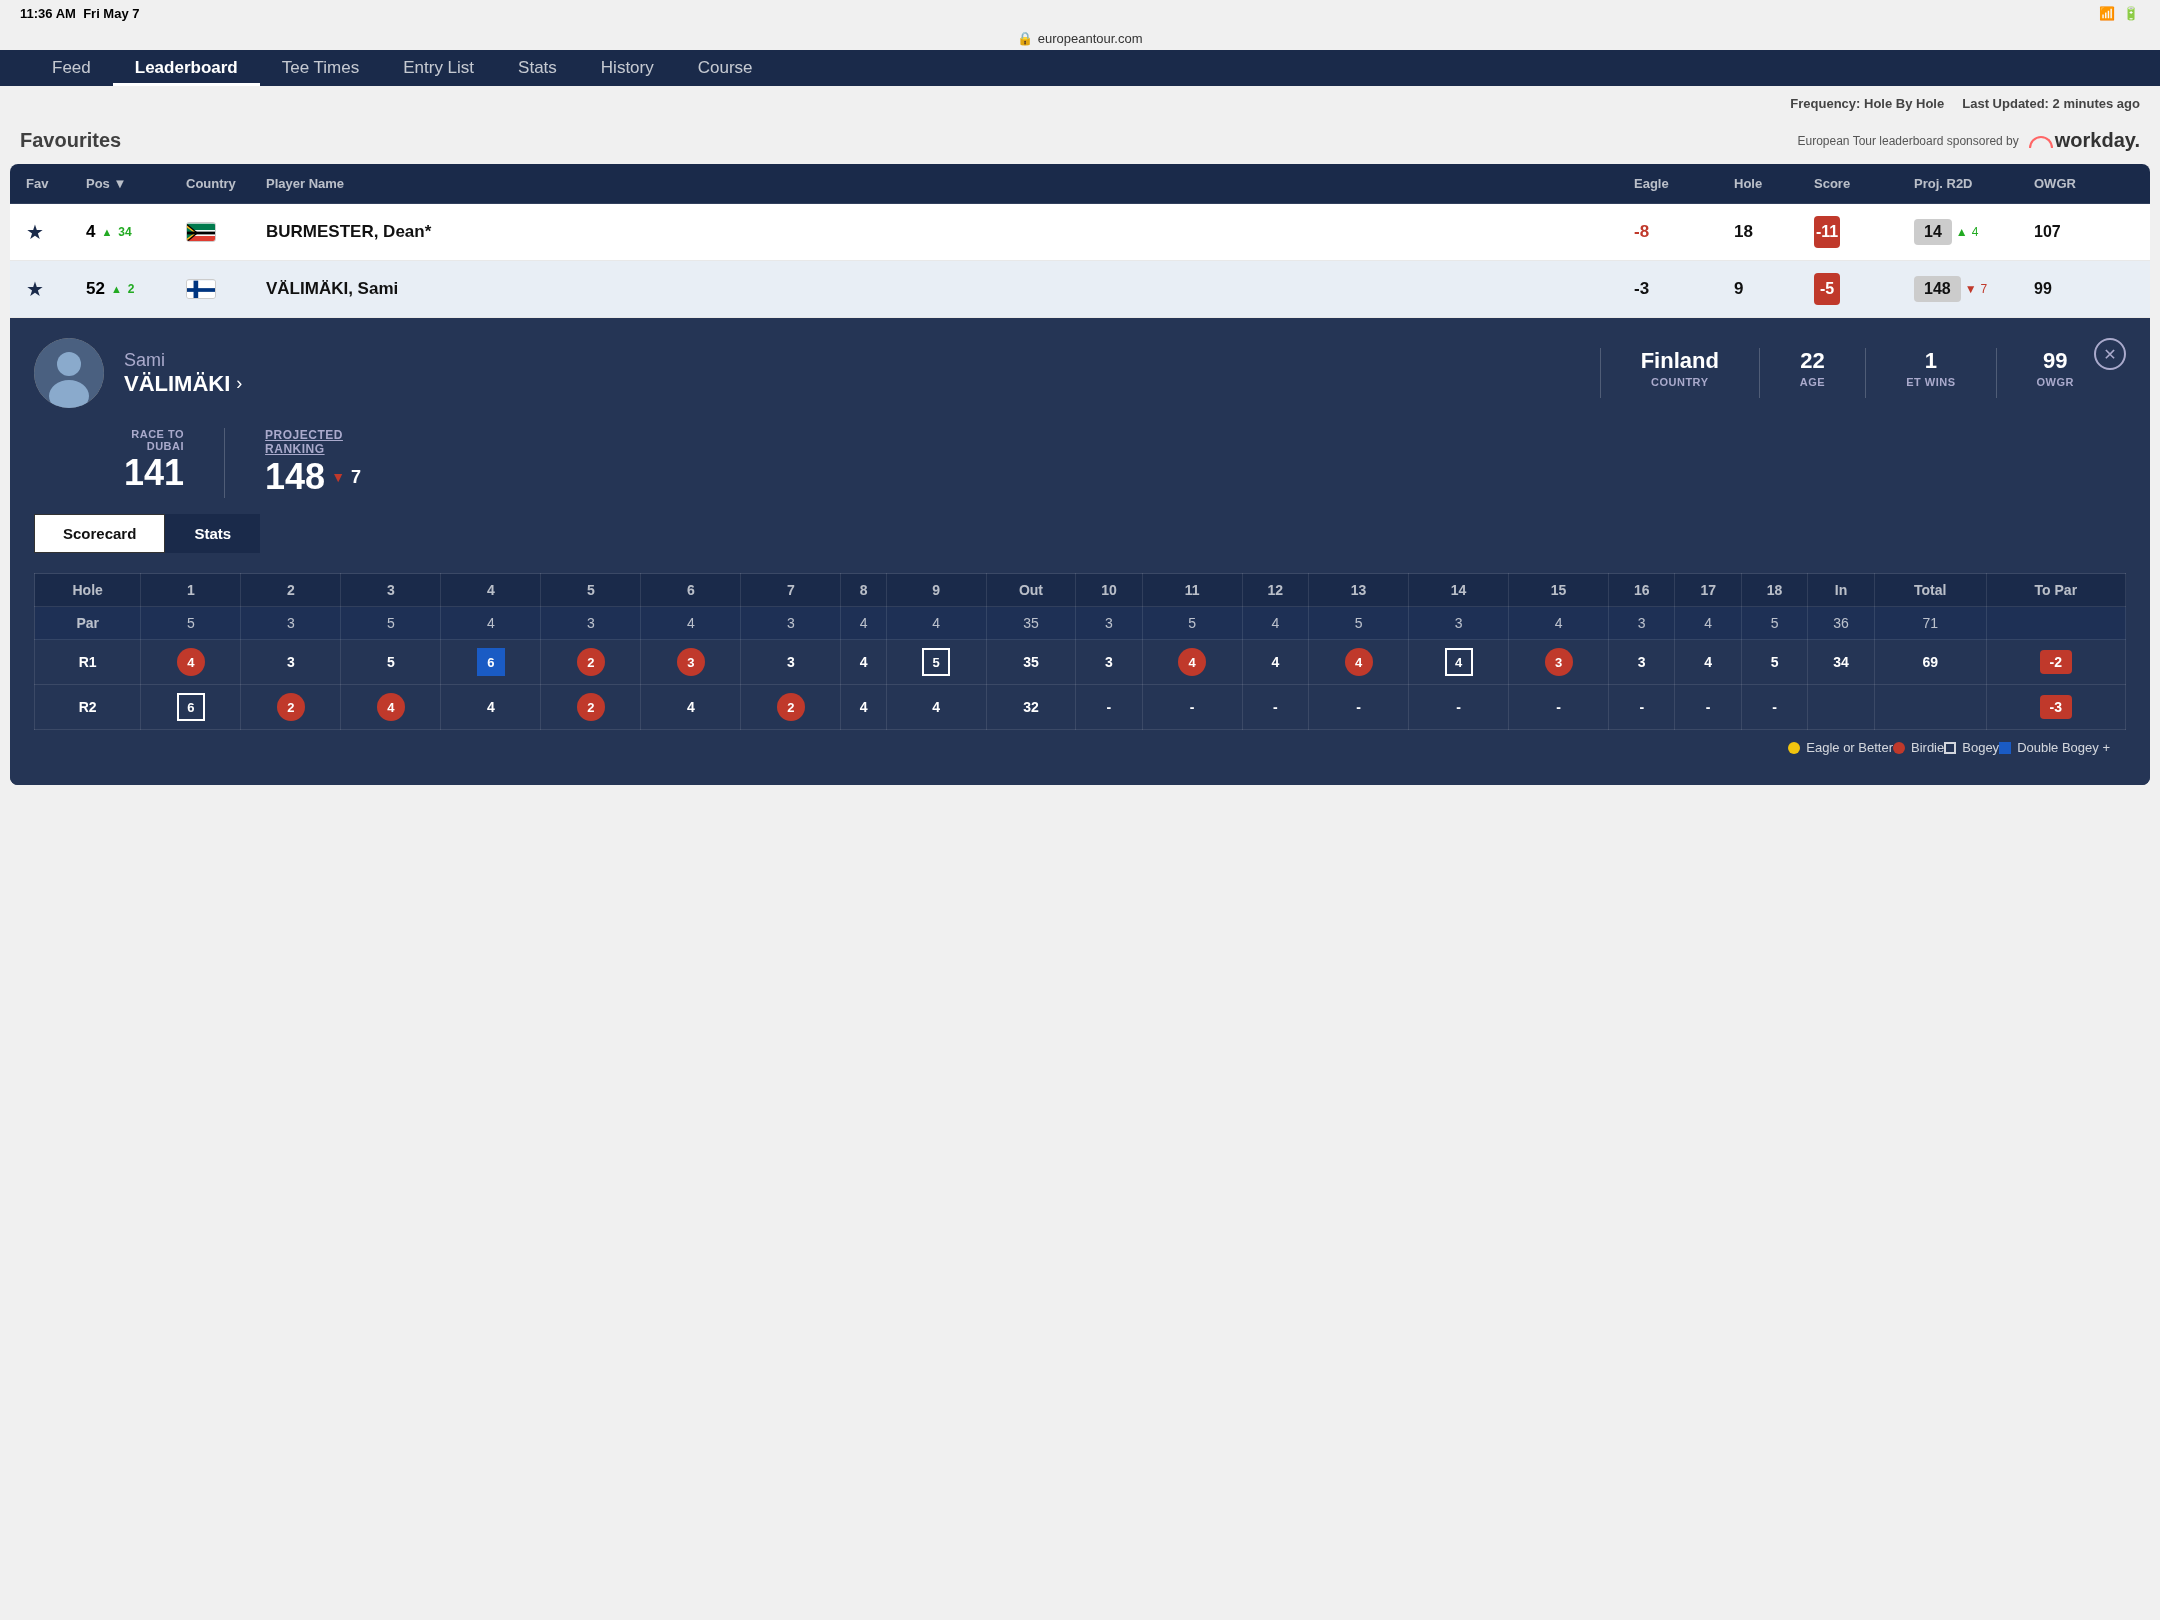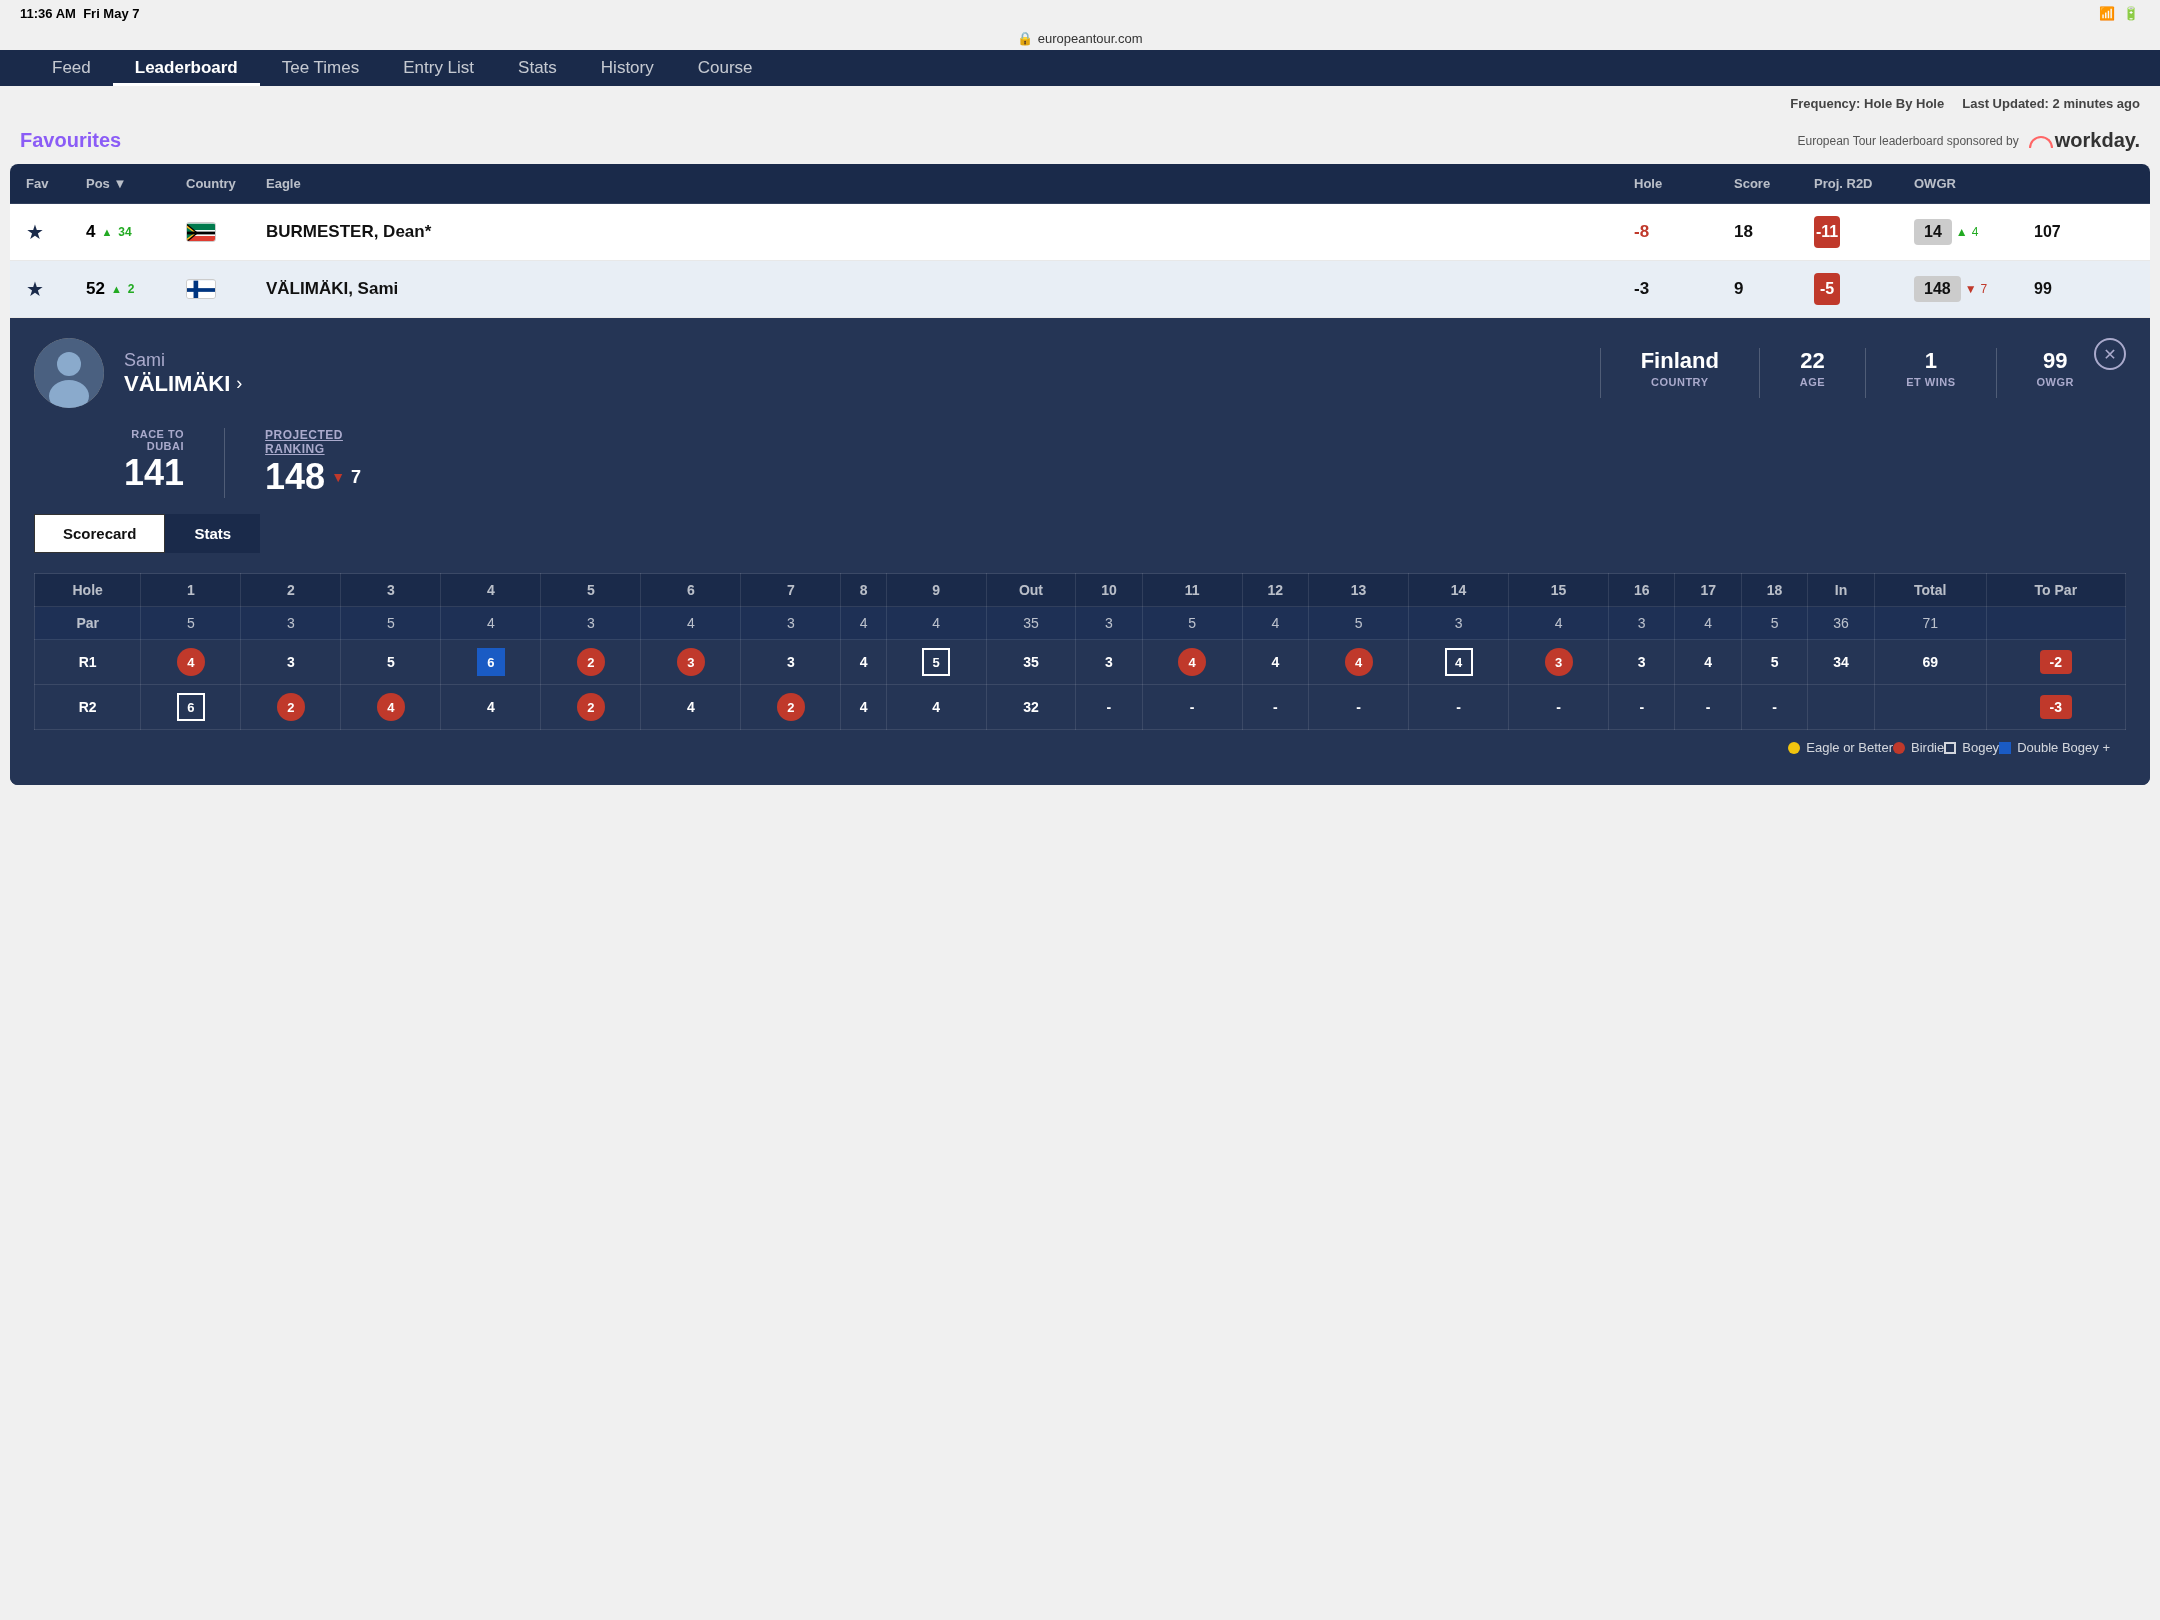--- a/index.html
+++ b/index.html
@@ -77,21 +77,21 @@
 
     .favourites-header {
       display: flex;
       align-items: center;
       justify-content: space-between;
       padding: 8px 20px 12px 20px;
     }
     .favourites-title {
       font-size: 20px;
       font-weight: 700;
-      color: #8b5cf6;
+      color: #404040;
     }
     .sponsor-area {
       display: flex;
       align-items: center;
       gap: 10px;
       font-size: 12px;
       color: #555;
     }
 
     
@@ -406,20 +406,21 @@
   </div>
 
   <div class="leaderboard">
 
     <div class="lb-header">
       <span>Fav</span>
       <span>
         <span>Pos</span> ▼
       </span>
       <span>Country</span>
+      <span>Player Name</span>
       <span>Eagle</span>
       <span>Hole</span>
       <span>Score</span>
       <span>Proj. R2D</span>
       <span>OWGR</span>
     </div>
 
     <div class="lb-row">
       <span class="star-icon filled">★</span>
       <div class="pos-cell">

